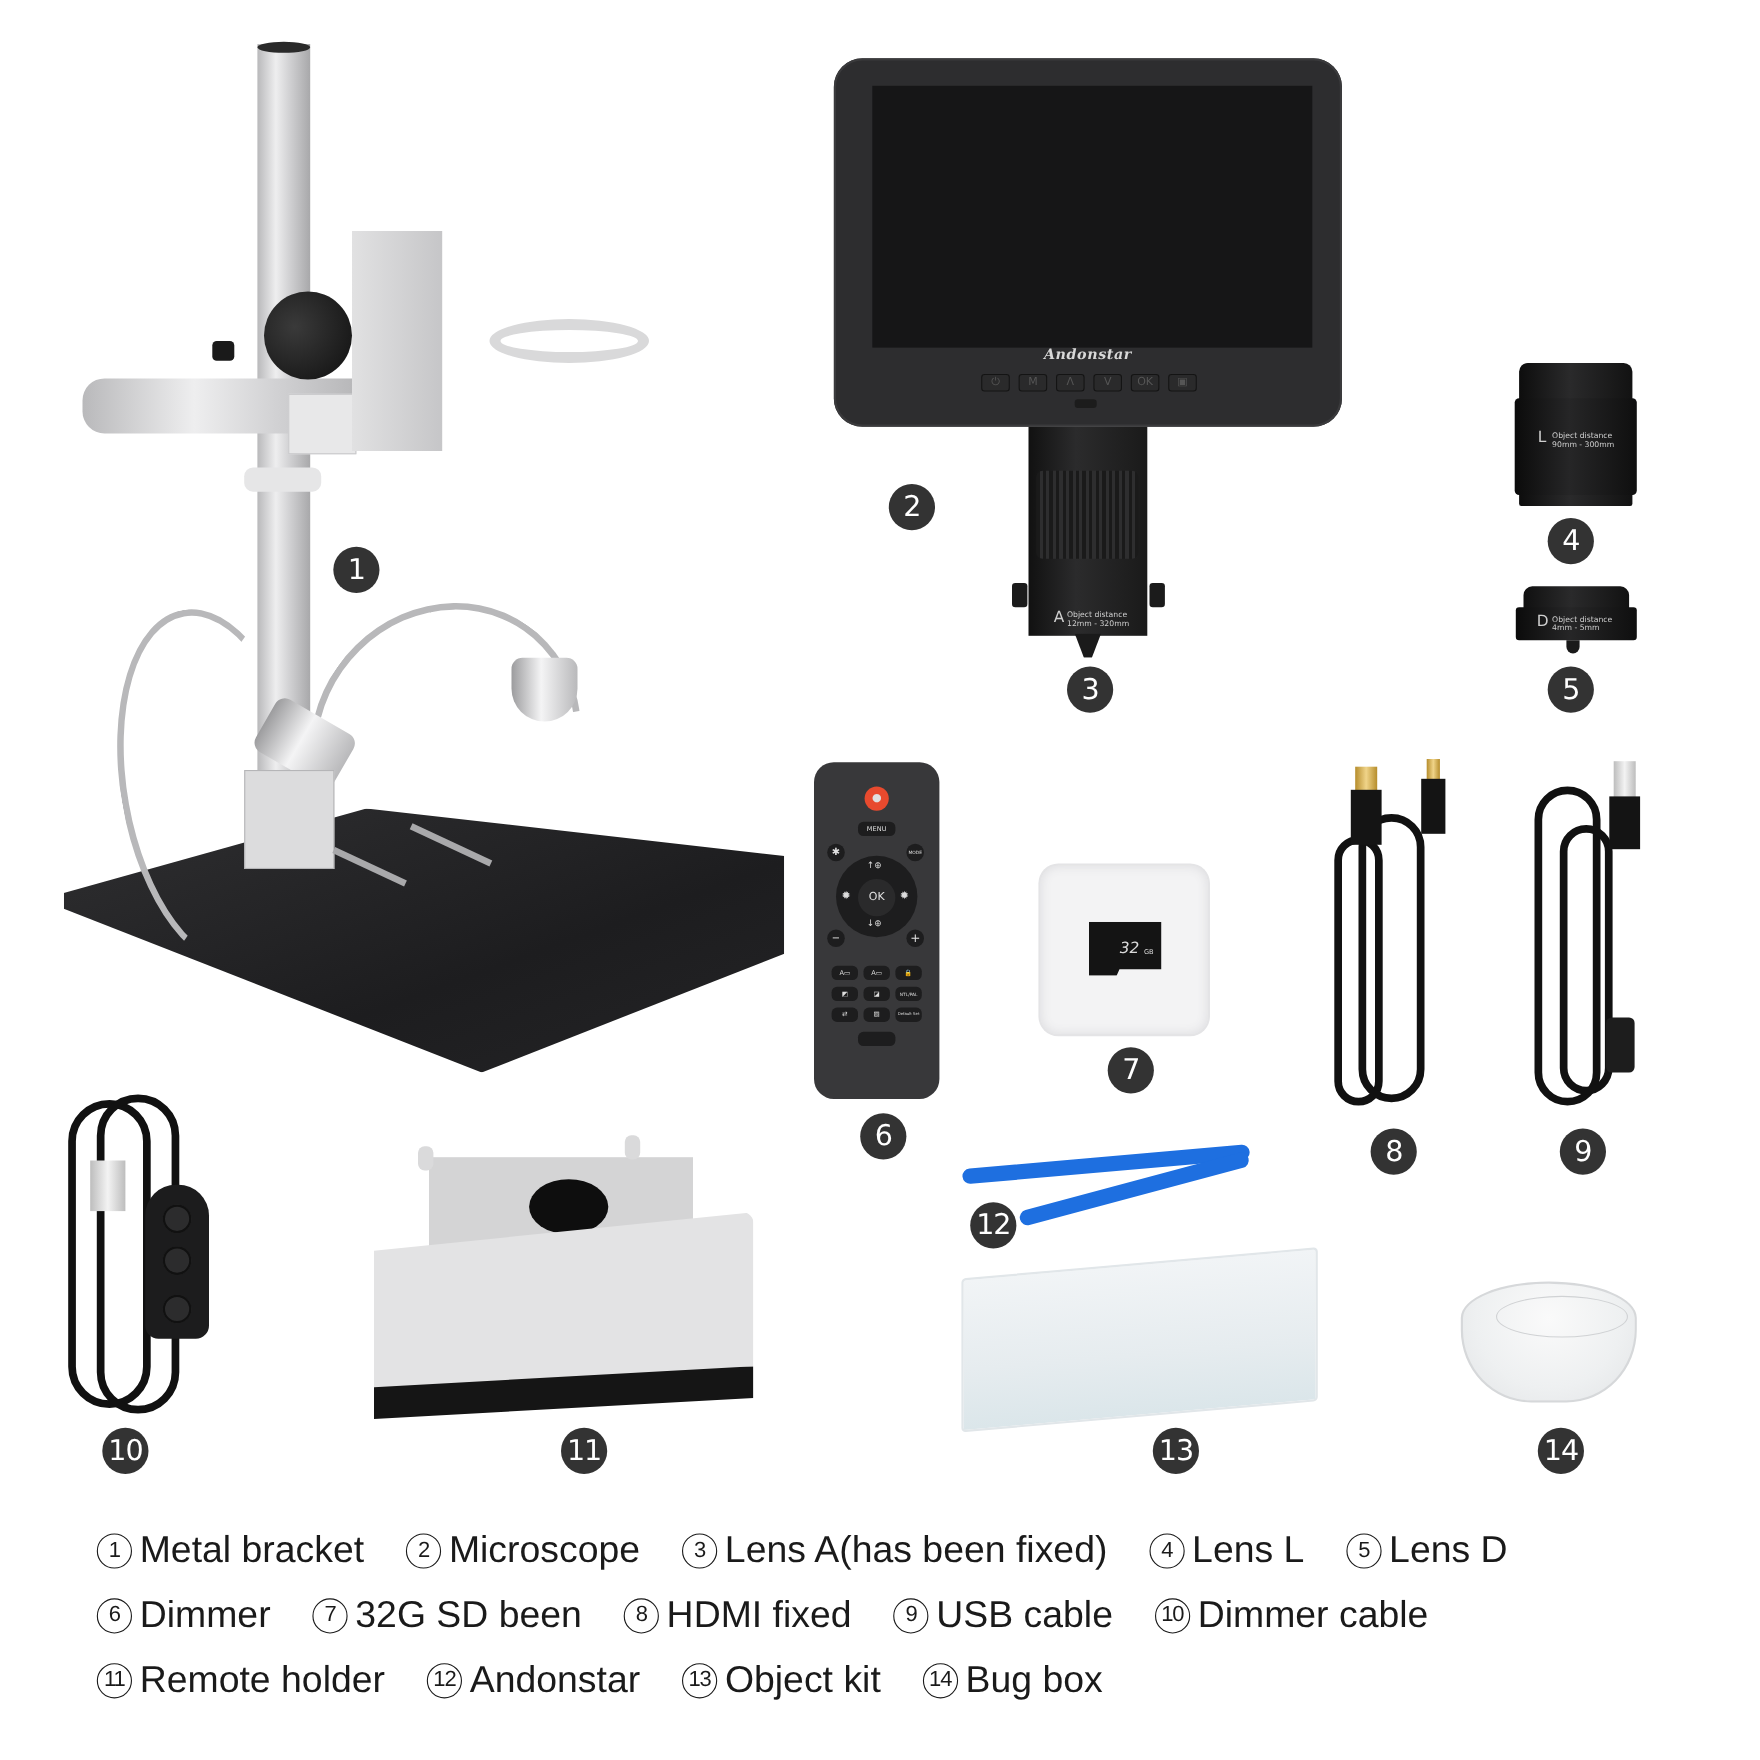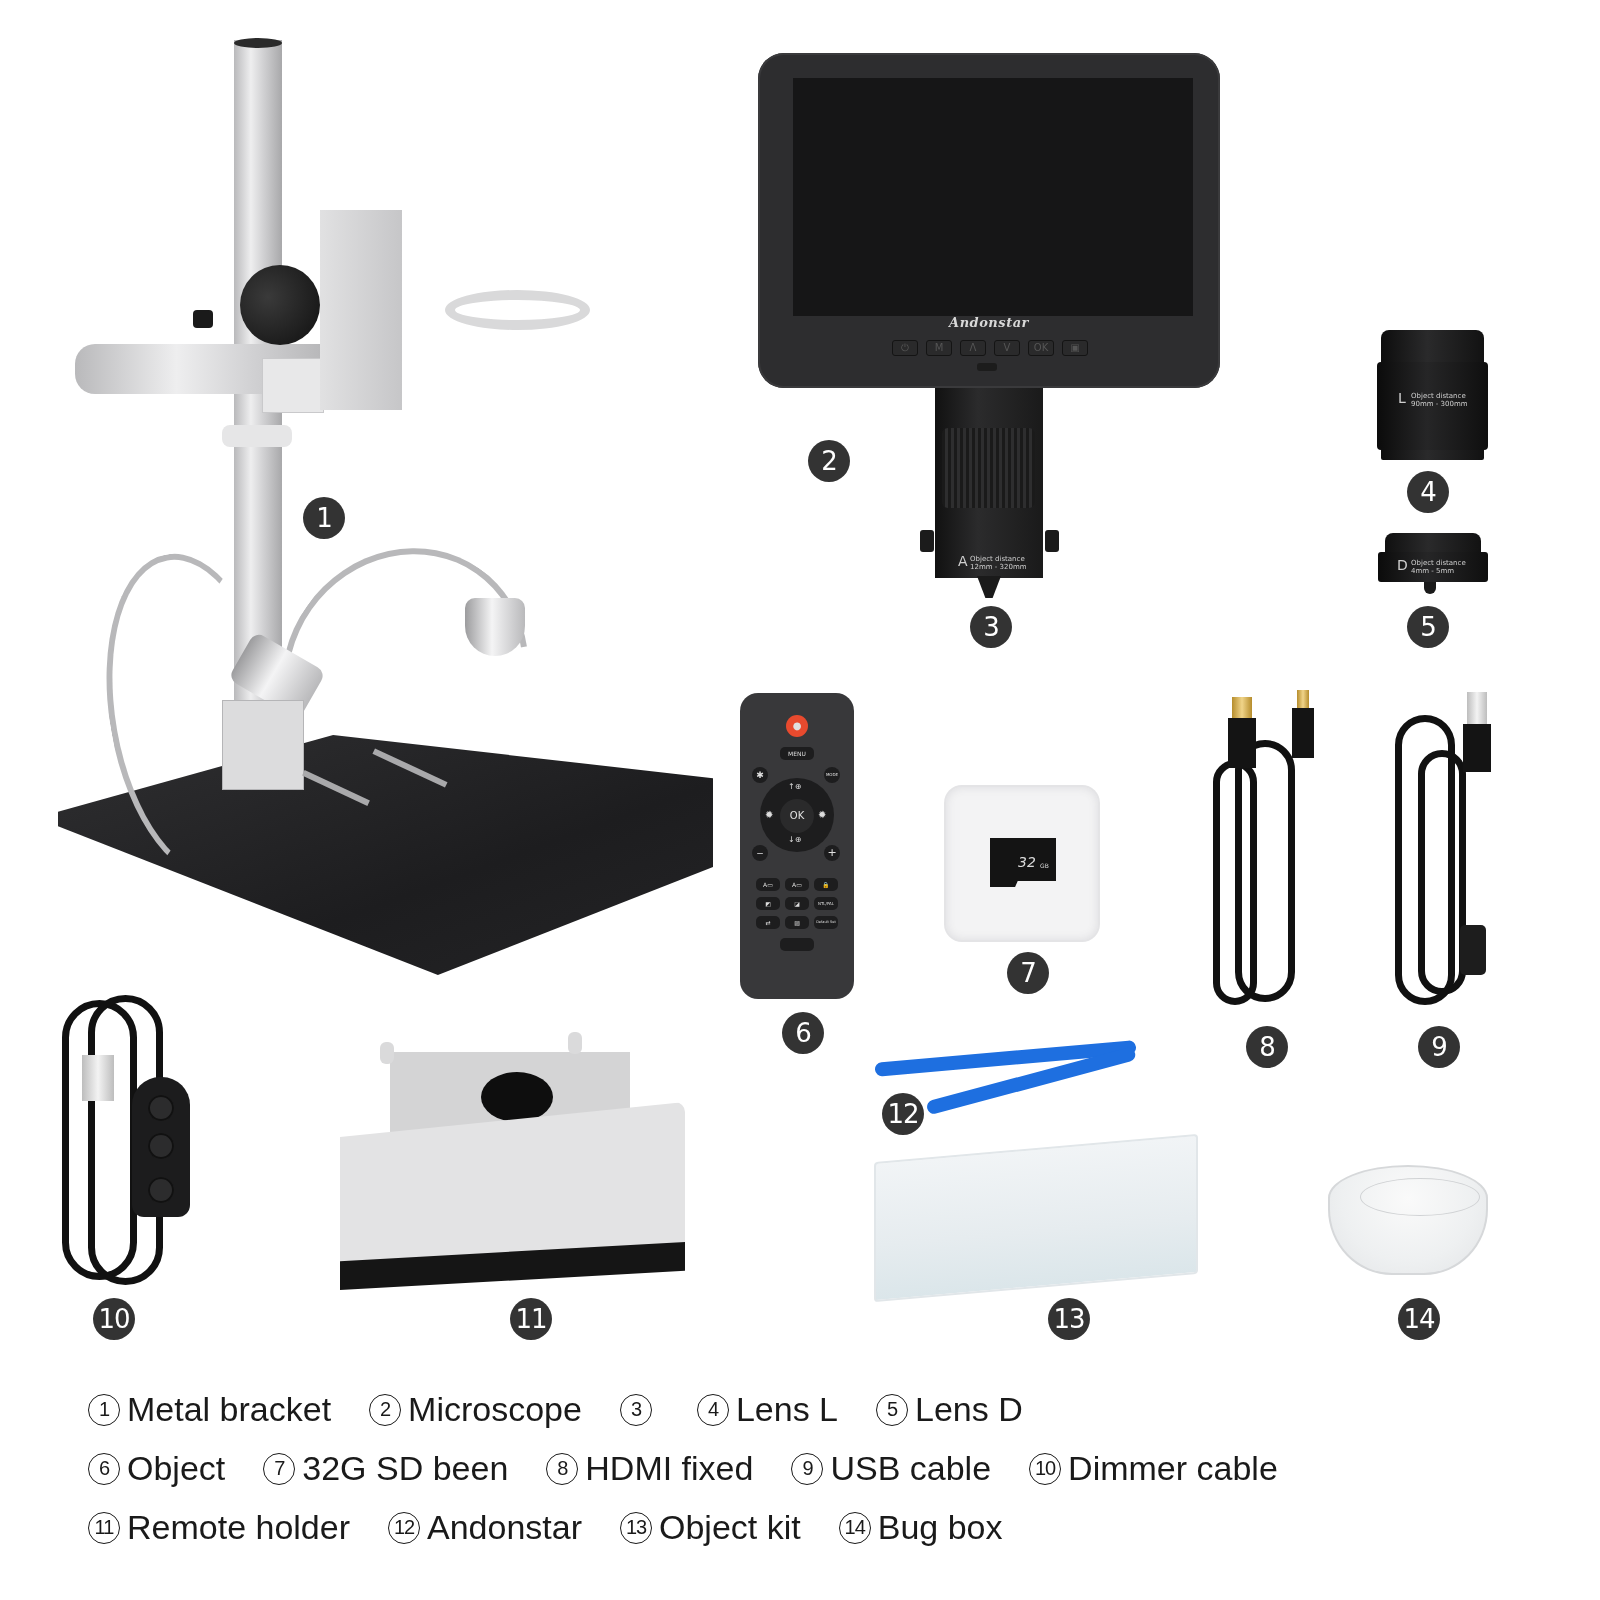--- a/index.html
+++ b/index.html
@@ -304,34 +304,35 @@
     <div class="legend-item">
         <span class="legend-num">1</span>
         <span>Metal bracket</span>
       </div>
     <div class="legend-item">
         <span class="legend-num">2</span>
         <span>Microscope</span>
       </div>
     <div class="legend-item">
         <span class="legend-num">3</span>
+        <span>Lens A(has been fixed)</span>
       </div>
     <div class="legend-item">
         <span class="legend-num">4</span>
         <span>Lens L</span>
       </div>
     <div class="legend-item">
         <span class="legend-num">5</span>
         <span>Lens D</span>
       </div>
   </div>
   <div class="legend-row">
     <div class="legend-item">
         <span class="legend-num">6</span>
-        <span>Object</span>
+        <span>Dimmer</span>
       </div>
     <div class="legend-item">
         <span class="legend-num">7</span>
         <span>32G SD been</span>
       </div>
     <div class="legend-item">
         <span class="legend-num">8</span>
         <span>HDMI fixed</span>
       </div>
     <div class="legend-item">

